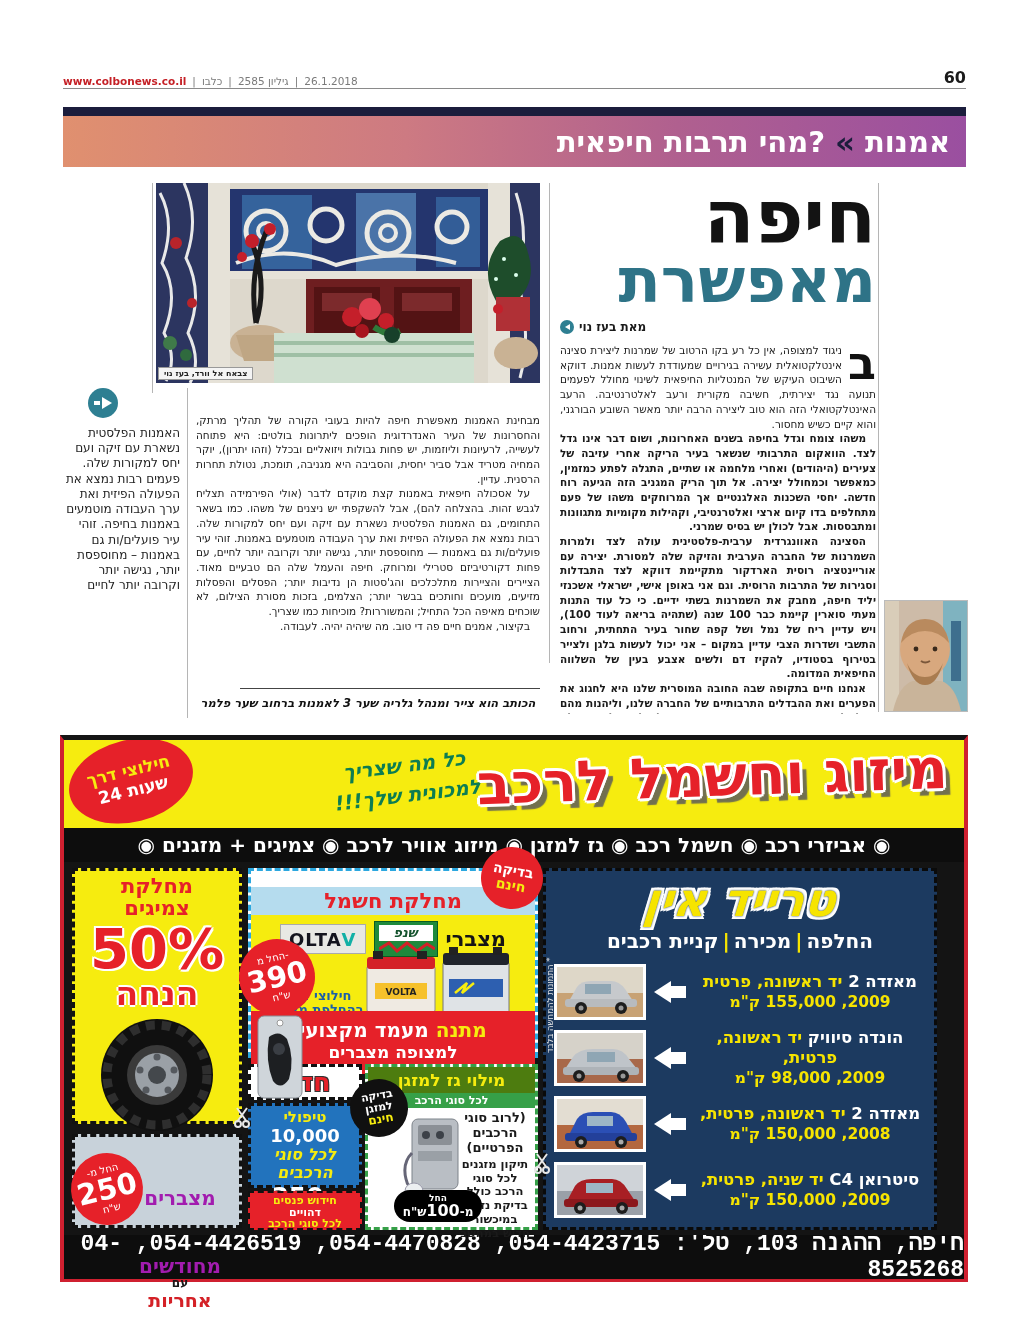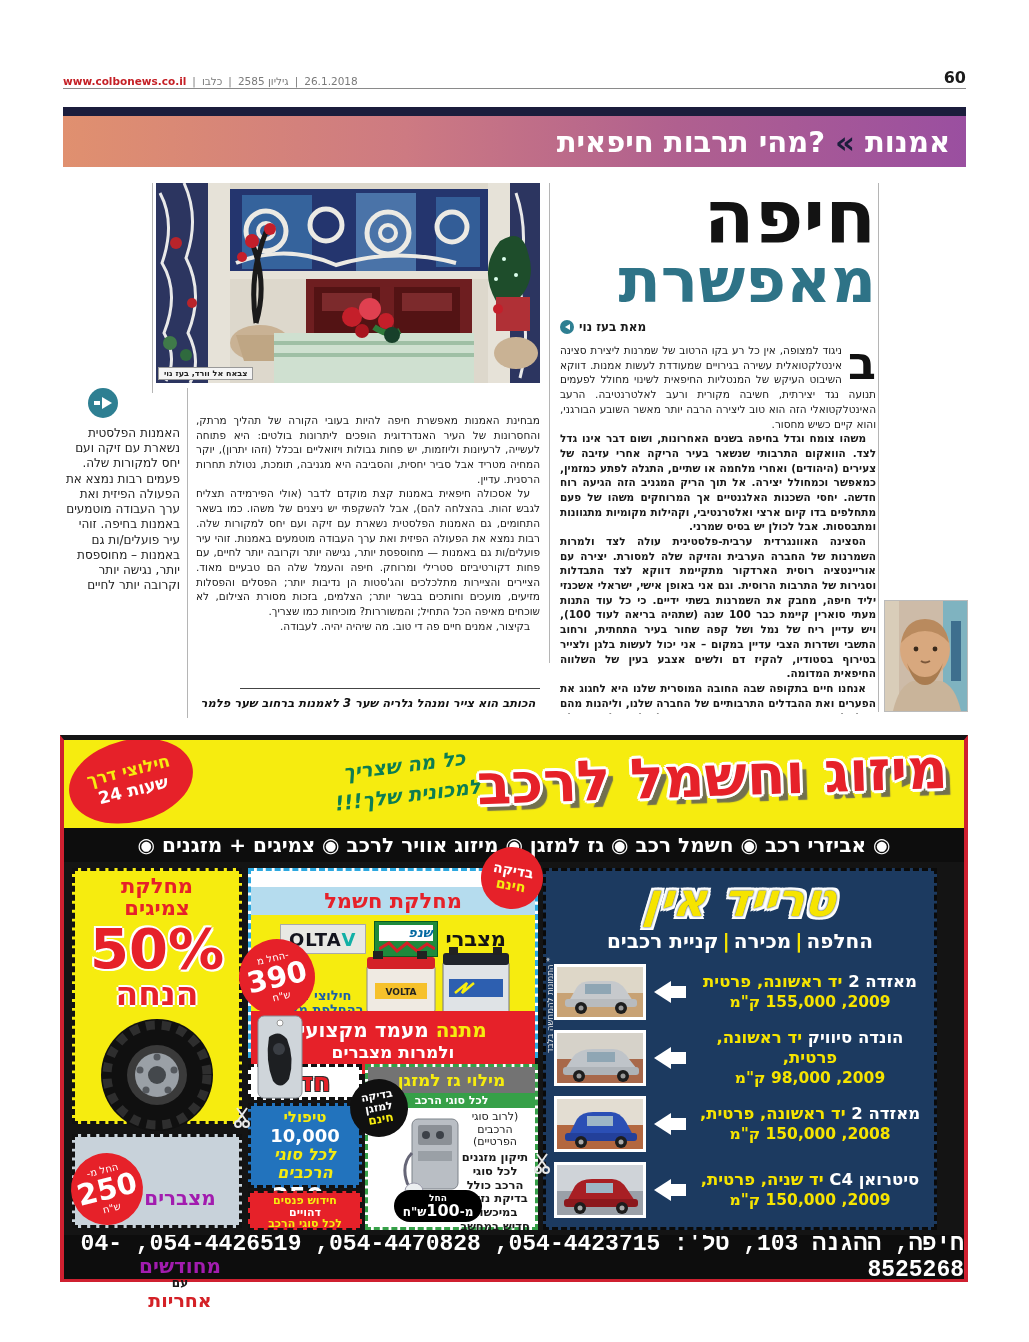--- a/index.html
+++ b/index.html
@@ -93,22 +93,22 @@
   .badge-price .num { font-size:29px; font-weight:800; }
   .badge-price .cur { font-size:10px; }
 
   .cp-elec { left:184px; top:6px; width:290px; height:190px; background:#fff; border:3px dashed #2ba7df; }
   .cp-elec .e-hdr { height:28px; background:#b5dcee; color:#e62129; font-weight:800; font-size:21px;
                     display:flex; align-items:center; justify-content:center; direction:rtl;margin-top:16px; }
   .cp-elec .e-yellow { position:relative; height:96px; background:#f6ec0f; }
   .e-brandrow { display:flex; direction:rtl; justify-content:center; align-items:center; gap:8px; padding-top:6px; }
   .e-word { font-size:21px; font-weight:800; color:#151515; }
   .logo-shenef { width:64px; height:36px; background:#1f8a3c; position:relative; border:1px solid #0b5c22; }
-  .logo-shenef .band { position:absolute; left:4px; top:3px; right:4px; height:16px; background:#fff; color:#0369a1;
-                        font-weight:800; font-style:italic; font-size:13px; line-height:16px; }
+  .logo-shenef .band { position:absolute; left:4px; top:3px; right:4px; height:16px; background:#fff; color:#14532d;
+                        font-weight:800; font-style:italic; font-size:13px; text-align:center; line-height:16px; }
   .logo-shenef svg { position:absolute; left:4px; bottom:3px; }
   .logo-volta { height:30px; padding:2px 8px; background:#e8e8e4; border:1px solid #aaa; display:flex; align-items:center; }
   .logo-volta span { font-weight:800; font-size:18px; color:#14141e; letter-spacing:1px; }
   .logo-volta .v { color:#12b0a6; }
   .badge-check { position:absolute; right:-8px; top:-24px; width:62px; height:62px; background:#e62129; border-radius:50%;
                  transform:rotate(10deg); display:flex; flex-direction:column; align-items:center; justify-content:center; line-height:1.05; z-index:3; }
   .badge-check .w { color:#fff; font-weight:800; font-size:14px; }
   .badge-check .y { color:#f6ec0f; font-weight:800; font-size:14px; }
   .cp-elec .badge-price { left:-12px; top:24px; width:76px; height:76px; transform:rotate(-13deg); z-index:3; }
   .e-rescue { position:absolute; left:22px; top:74px; width:92px; text-align:center; color:#1b5fa8;
@@ -132,32 +132,32 @@
   .cp-service .sp { margin-top:1px; }
   .cp-service .sp .pre { color:#f6ec0f; font-size:10px; font-weight:bold; }
   .cp-service .sp .num { font-size:25px; font-weight:800; }
   .cp-service .sp .cur { font-size:10px; font-weight:bold; }
   .cp-lights { left:184px; top:329px; width:114px; height:39px; background:#e62129; border:2px dashed #111;
                text-align:center; direction:rtl; line-height:1.05; padding-top:2px; }
   .cp-lights .y { color:#f6ec0f; font-weight:800; font-size:11px; display:block; }
   .cp-lights .w { color:#fff; font-weight:700; font-size:11px; display:block; }
 
   .cp-gas { left:301px; top:202px; width:173px; height:166px; background:#fff; border:3px dashed #36a048; }
-  .cp-gas .g-hdr { height:26px; background:#737373; color:#f6ec0f; font-weight:800; font-size:17px;
+  .cp-gas .g-hdr { height:26px; background:#4d7c0f; color:#f6ec0f; font-weight:800; font-size:17px;
                    display:flex; align-items:center; justify-content:center; direction:rtl; }
   .cp-gas .g-sub { height:15px; background:#36a048; color:#fff; font-weight:bold; font-size:11px;
                    display:flex; align-items:center; justify-content:center; direction:rtl; }
   .badge-gas { position:absolute; left:-18px; top:12px; width:58px; height:58px; background:#101010; border-radius:50%;
                transform:rotate(-10deg); display:flex; flex-direction:column; align-items:center; justify-content:center;
                line-height:1.05; z-index:3; }
   .badge-gas .w { color:#fff; font-weight:800; font-size:11px; }
   .badge-gas .y { color:#f6ec0f; font-weight:800; font-size:12px; }
   .g-machine { position:absolute; left:34px; top:46px; }
   .g-text { position:absolute; right:3px; top:44px; width:74px; direction:rtl; text-align:center; color:#1a1a1a; }
-  .g-text .note { font-size:11px; font-weight:normal; line-height:1.15; }
+  .g-text .note { font-size:13px; font-weight:bold; line-height:1.15; }
   .g-text .body { font-size:11.5px; font-weight:800; line-height:1.2; margin-top:2px; }
   .g-price { position:absolute; left:26px; bottom:5px; width:88px; height:32px; background:#000000; border-radius:16px;
              color:#fff; display:flex; flex-direction:column; align-items:center; justify-content:center; line-height:1.0; direction:rtl; }
   .g-price .l1 { font-size:9px; font-weight:bold; }
   .g-price .l2 { font-size:12px; font-weight:800; }
   .g-price .l2 b { font-size:16px; }
 
   .cp-trade { left:479px; top:6px; width:394px; height:362px; background:#1c3a60; border:3px dashed #0a0a0a; }
   .tr-title { text-align:center; font-size:46px; font-weight:800; font-style:italic; color:#f6e400; direction:rtl;
               transform:skewX(-6deg); margin-top:2px;
@@ -418,21 +418,21 @@
           </svg>
           <svg class="e-blister" width="46" height="84" viewBox="0 0 46 84">
             <rect x="1" y="1" width="44" height="82" rx="6" fill="#cfd5da" stroke="#8a9097"></rect>
             <circle cx="23" cy="8" r="3" fill="#fff" stroke="#999"></circle>
             <path d="M12 22 Q8 46 16 66 Q24 76 32 64 Q38 44 30 24 Q22 14 12 22" fill="#1d1f22"></path>
             <circle cx="22" cy="34" r="6" fill="#3a3e44"></circle>
           </svg>
         </div>
         <div class="e-red">
           <div class="g1"><span class="gy">מתנה</span><span> מעמד מקצועי</span></div>
-          <div class="g2">ולמרות מצברים</div>
+          <div class="g2">למצופה מצברים</div>
         </div>
       </div>
 
       <div class="coupon cp-new">
         <span>חדש</span>
       </div>
 
       <div class="coupon cp-service">
         <div class="s1">טיפולי</div>
         <div class="s2">10,000</div>

